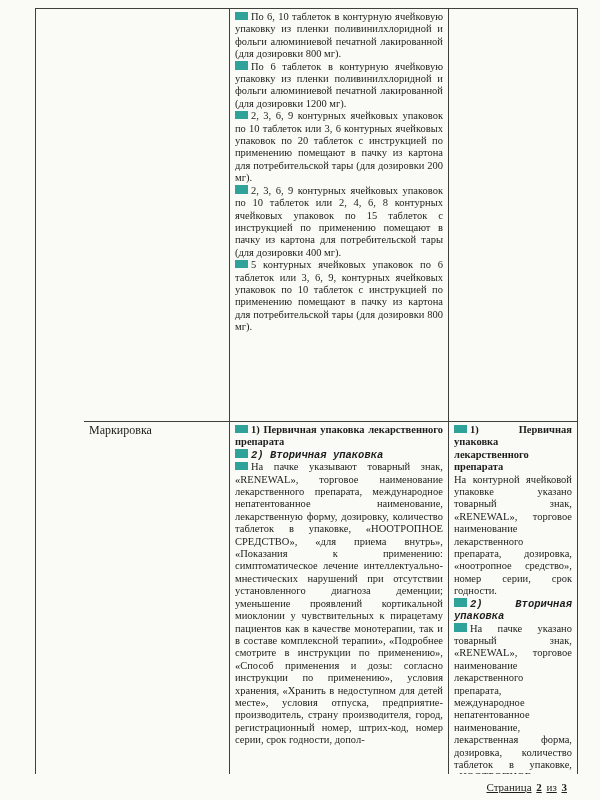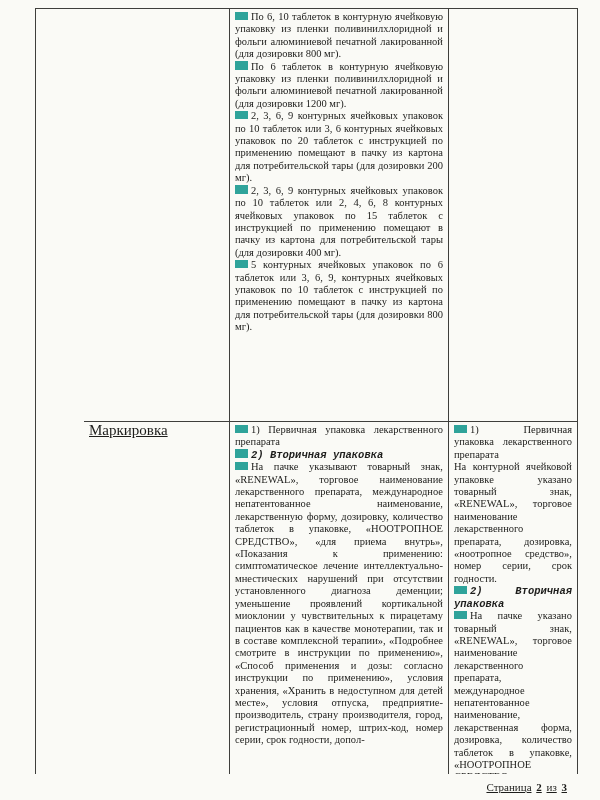--- a/index.html
+++ b/index.html
@@ -22,30 +22,30 @@
     box-sizing:border-box;
     padding-left:48px;
   }
   .t-row{display:flex;align-items:stretch;}
   .row1{height:412px;}
   .row2{height:352px;border-top:1px solid var(--line);}
   .cell{
     box-sizing:border-box;overflow:hidden;
     padding:2px 5px;
   }
-  .c-label{width:145px;flex:0 0 145px;font-size:15px;line-height:12.4px;text-decoration:underline;}
+  .c-label{width:145px;flex:0 0 145px;font-size:12px;line-height:12.4px;}
   .c-mid{width:220px;flex:0 0 220px;border-left:1px solid var(--line);border-right:1px solid var(--line);}
   .c-right{flex:1 1 auto;}
   .para{
     font-size:10.5px;line-height:12.4px;
     text-align:justify;margin:0;
     hyphens:auto;-webkit-hyphens:auto;
     word-break:normal;
   }
-  .para.heading{font-weight:normal;}
+  .para.heading{font-weight:bold;}
   .para.heading-italic{font-weight:bold;font-style:italic;font-family:Liberation Mono, monospace;}
   .hl-marker{
     display:inline-block;width:13px;height:8.5px;
     background:var(--teal);margin-right:3px;
     vertical-align:baseline;
   }
   .footer{
     position:absolute;right:32px;bottom:6px;
     font-size:11px;line-height:13px;color:var(--ink);
   }

